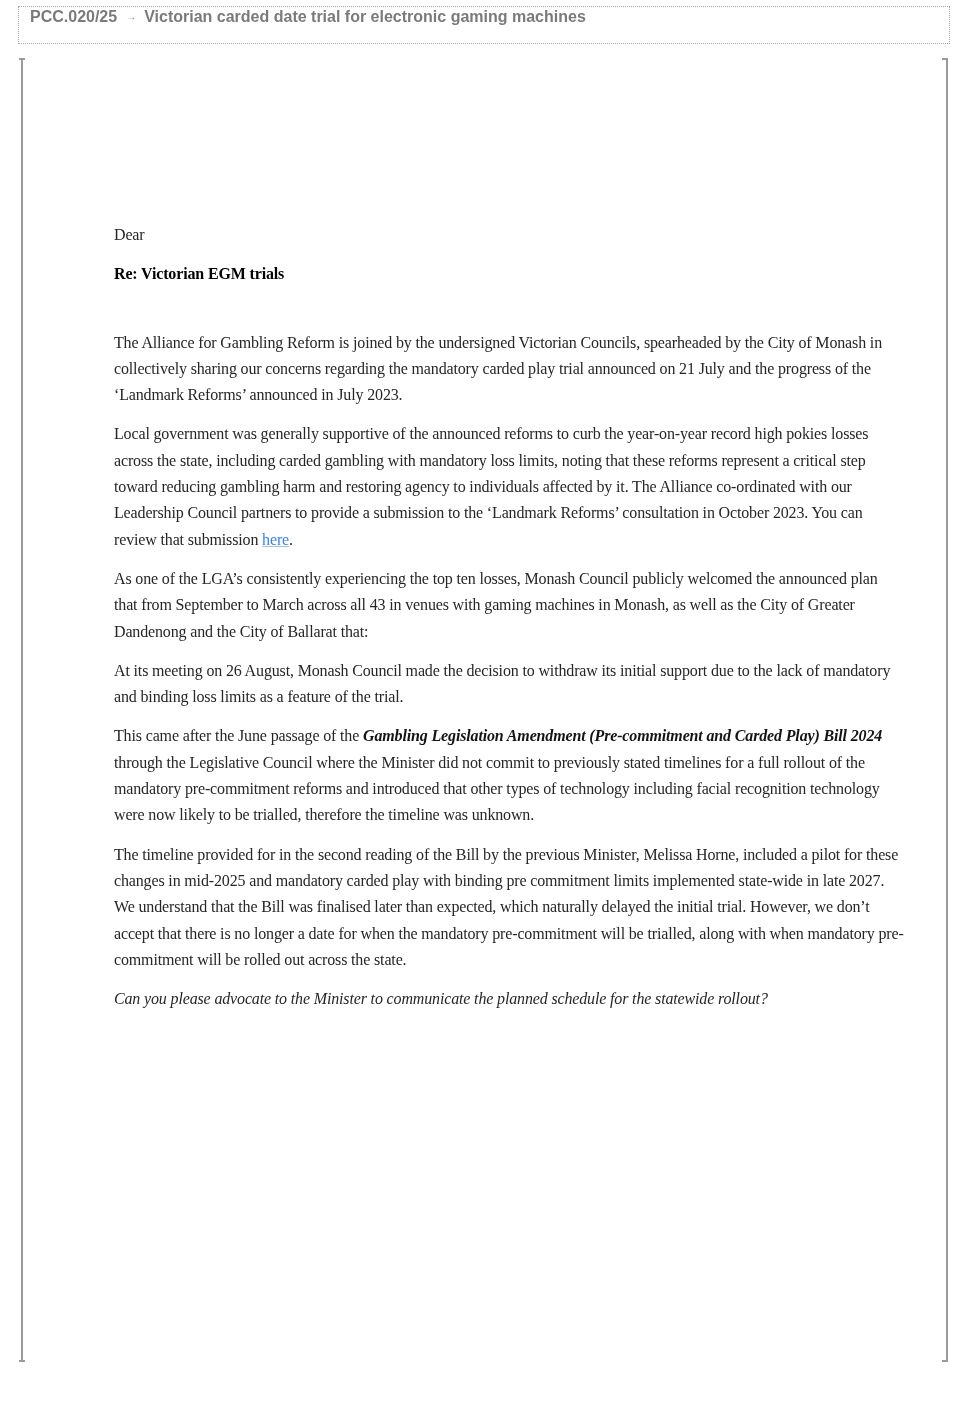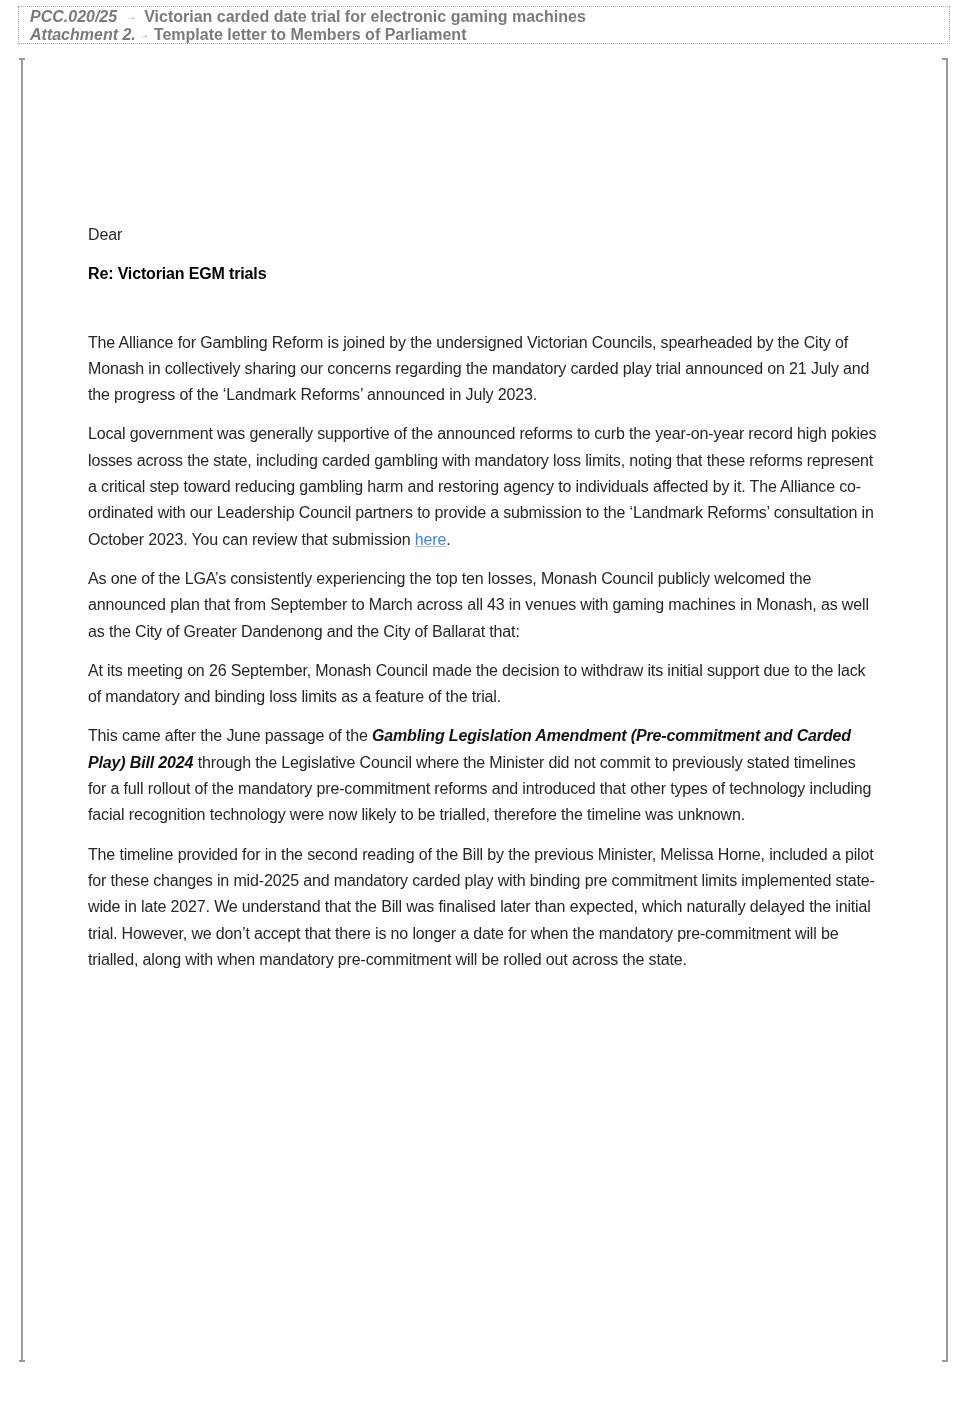--- a/index.html
+++ b/index.html
@@ -28,21 +28,20 @@
       font-weight: bold;
       color: #7a7a7a;
       font-size: 16px;
       line-height: 18px;
     }
     .header-line {
       white-space: nowrap;
     }
     .header-line .ref {
       display: inline-block;
-      font-style: italic;
     }
     .header-line .arrow {
       display: inline-block;
       font-size: 10px;
       color: #8a8a8a;
       margin: 0 8px 0 9px;
       vertical-align: 2px;
     }
     .header-line.l2 .arrow {
       margin: 0 5px 0 3px;
@@ -64,24 +63,24 @@
       height: 2px;
       background: #9a9a9a;
     }
     .frame-left::before { top: 0; left: -2px; }
     .frame-left::after { bottom: 0; left: -2px; }
     .frame-right::before { top: 0; left: -4px; }
     .frame-right::after { bottom: 0; left: -4px; }
 
     .letter {
       position: absolute;
-      left: 88px;
+      left: 114px;
       top: 222px;
       width: 790px;
-      font-family: Liberation Sans, sans-serif;
+      font-family: Liberation Serif, serif;
       font-size: 16px;
       line-height: 26.3px;
       color: #262626;
       letter-spacing: -0.15px;
     }
     .letter p {
       margin: 0;
     }
     .salutation { margin-bottom: 13px !important; }
     .subject { font-weight: bold; color: #000000; margin-bottom: 42px !important; }
@@ -96,38 +95,36 @@
       cursor: pointer;
     }
   </style>
 </head>
 <body>
 
 <div class="header-box">
   <div class="header-line l1">
     <span class="ref">PCC.020/25</span><span class="arrow">→</span><span>Victorian carded date trial for electronic gaming machines</span>
   </div>
-  <div class="header-line l2">
-    <span class="ref">Attachment 2.</span><span class="arrow">→</span><span>Template letter to Members of Parliament</span>
-  </div>
 </div>
 
 <div class="frame-left"></div>
 <div class="frame-right"></div>
 
 <div class="letter">
   <p class="salutation">Dear</p>
   <p class="subject">Re: Victorian EGM trials</p>
 
   <p class="para">The Alliance for Gambling Reform is joined by the undersigned Victorian Councils, spearheaded by the City of Monash in collectively sharing our concerns regarding the mandatory carded play trial announced on 21 July and the progress of the ‘Landmark Reforms’ announced in July 2023.</p>
 
   <p class="para"><span>Local government was generally supportive of the announced reforms to curb the year-on-year record high pokies losses across the state, including carded gambling with mandatory loss limits, noting that these reforms represent a critical step toward reducing gambling harm and restoring agency to individuals affected by it. The Alliance co-ordinated with our Leadership Council partners to provide a submission to the ‘Landmark Reforms’ consultation in October 2023. You can review that submission </span><a class="link">here</a><span>.</span></p>
 
   <p class="para">As one of the LGA’s consistently experiencing the top ten losses, Monash Council publicly welcomed the announced plan that from September to March across all 43 in venues with gaming machines in Monash, as well as the City of Greater Dandenong and the City of Ballarat that:</p>
 
 
-  <p class="para">At its meeting on 26 September, Monash Council made the decision to withdraw its initial support due to the lack of mandatory and binding loss limits as a feature of the trial.</p>
+  <p class="para">At its meeting on 26 August, Monash Council made the decision to withdraw its initial support due to the lack of mandatory and binding loss limits as a feature of the trial.</p>
 
   <p class="para"><span>This came after the June passage of the </span><span class="bill">Gambling Legislation Amendment (Pre-commitment and Carded Play) Bill 2024</span><span> through the Legislative Council where the Minister did not commit to previously stated timelines for a full rollout of the mandatory pre-commitment reforms and introduced that other types of technology including facial recognition technology were now likely to be trialled, therefore the timeline was unknown.</span></p>
 
   <p class="para">The timeline provided for in the second reading of the Bill by the previous Minister, Melissa Horne, included a pilot for these changes in mid-2025 and mandatory carded play with binding pre commitment limits implemented state-wide in late 2027. We understand that the Bill was finalised later than expected, which naturally delayed the initial trial. However, we don’t accept that there is no longer a date for when the mandatory pre-commitment will be trialled, along with when mandatory pre-commitment will be rolled out across the state.</p>
 
+  <p class="para closing">Can you please advocate to the Minister to communicate the planned schedule for the statewide rollout?</p>
 </div>
 
 </body></html>

